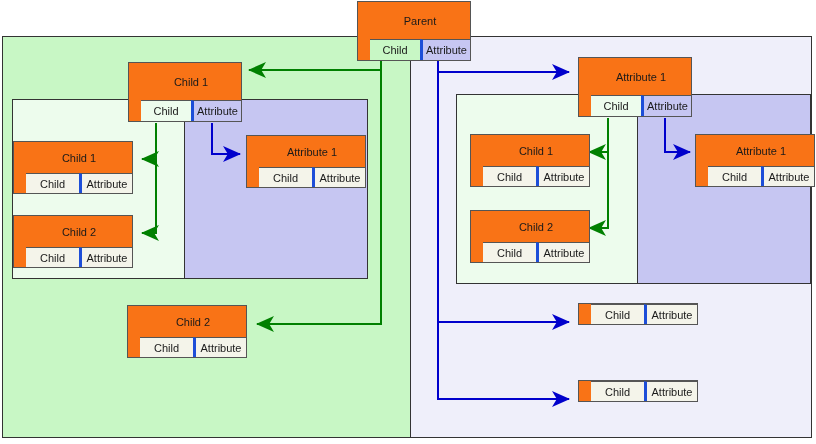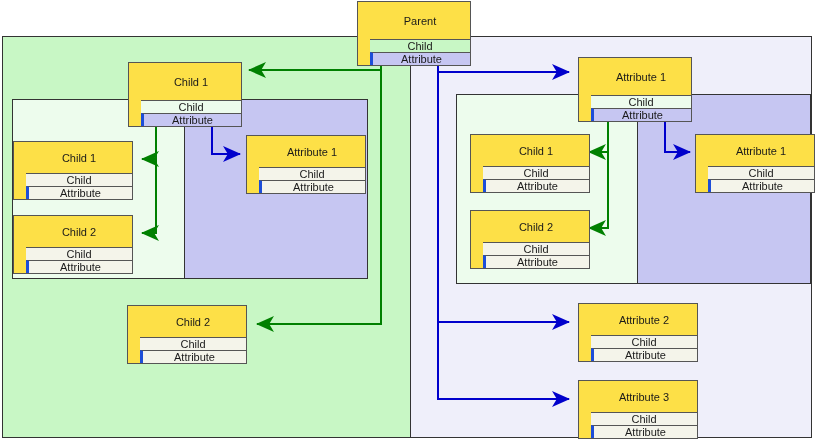--- a/index.html
+++ b/index.html
@@ -6,26 +6,26 @@
   body{font-family:"Liberation Sans","DejaVu Sans",sans-serif;}
   #canvas{position:relative;width:816px;height:444px;overflow:hidden;background:#ffffff;}
   svg#wires{position:absolute;left:0;top:0;width:816px;height:444px;pointer-events:none;}
 
   .region{position:absolute;box-sizing:border-box;border:1px solid #333333;}
   .region.green{background:#c8f7c5;}
   .region.blue{background:#efeffa;}
   .region.ingreen{background:#edfced;}
   .region.inpurple{background:#c6c6f2;}
 
-  .node{position:absolute;box-sizing:border-box;border:1px solid #555555;background:#fde047;padding-left:12px;}
+  .node{position:absolute;box-sizing:border-box;border:1px solid #555555;background:#f97316;padding-left:12px;}
   .node .title{
     box-sizing:border-box;width:100%;text-align:center;color:#1a1a1a;
     display:flex;align-items:center;justify-content:center;
   }
-  .node .cells{display:flex;width:100%;box-sizing:border-box;flex-direction:column;}
+  .node .cells{display:flex;width:100%;box-sizing:border-box;}
   .node .cell{
     box-sizing:border-box;text-align:center;color:#1a1a1a;
     display:flex;align-items:center;justify-content:center;
     border-top:1px solid #555555;
   }
   .node .cell.child{background:#f4f4ea;flex:1 1 50%;}
   .node .cell.attr{background:#f4f4ea;flex:1 1 50%;border-left:3px solid #1d4ed8;}
 
   
   .node .cell.child.hl{background:#c8f7c5;}
@@ -168,28 +168,26 @@
 
   <div class="node sm" style="left:695px;top:134px;">
     <div class="title">Attribute 1</div>
     <div class="cells">
       <div class="cell child">Child</div>
       <div class="cell attr">Attribute</div>
     </div>
   </div>
 
   <div class="node sm" style="left:578px;top:303px;">
-    <div class="title">Attribute 2</div>
     <div class="cells">
       <div class="cell child">Child</div>
       <div class="cell attr">Attribute</div>
     </div>
   </div>
 
   <div class="node sm" style="left:578px;top:380px;">
-    <div class="title">Attribute 3</div>
     <div class="cells">
       <div class="cell child">Child</div>
       <div class="cell attr">Attribute</div>
     </div>
   </div>
 
 </div>
 
 </body></html>

